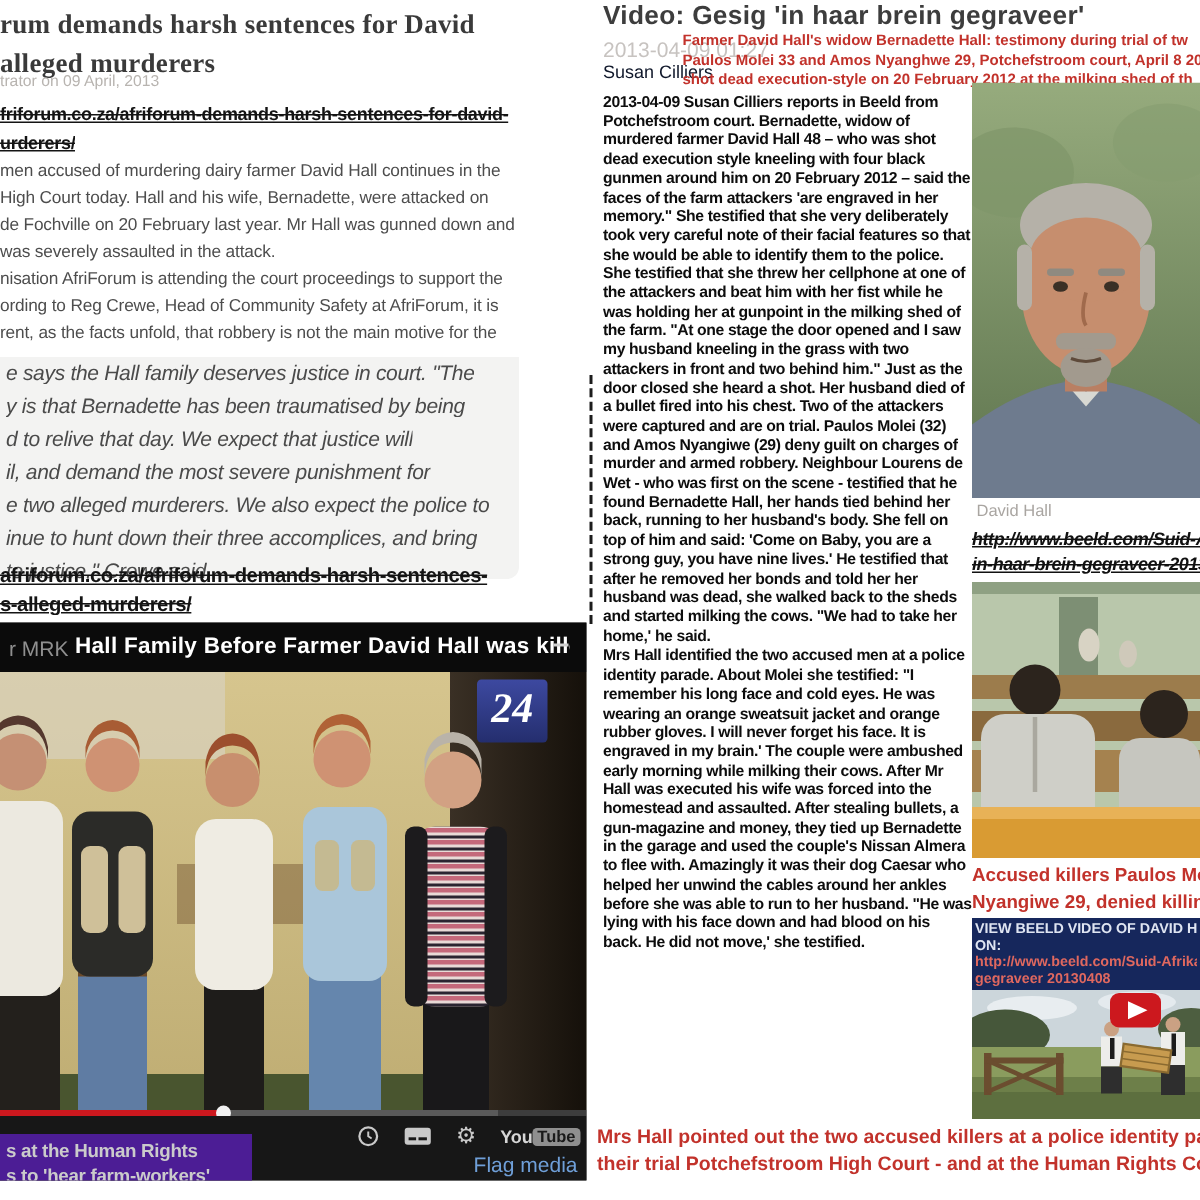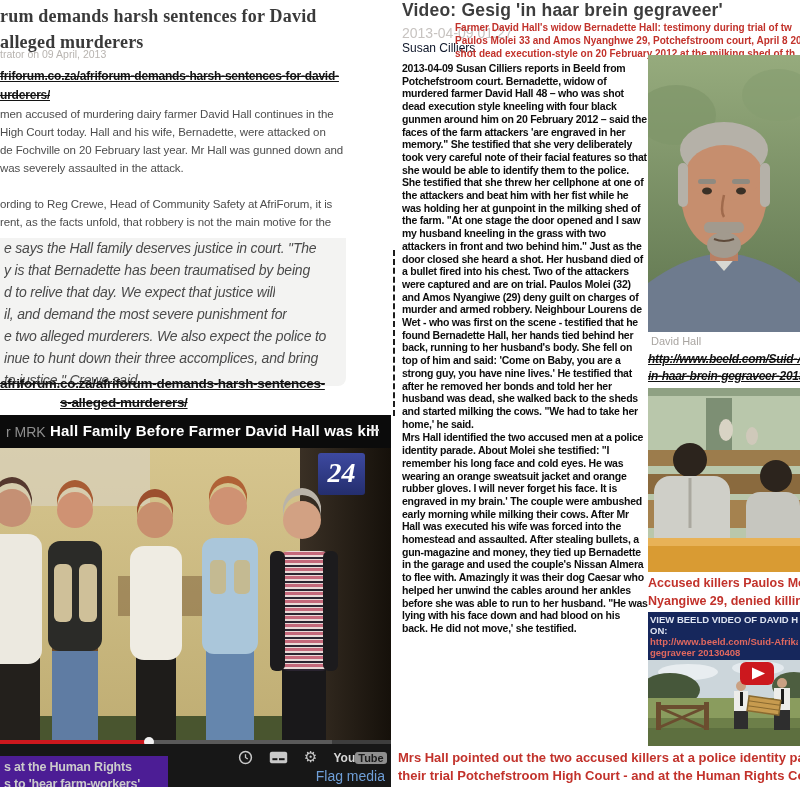--- a/index.html
+++ b/index.html
@@ -19,21 +19,21 @@
   .lh-l2 { left:0; top:30px; }
   .l-byline { left:0; top:48px; font-size:10.5px; color:#b8b4b0; }
   .l-link { font-weight:bold; color:#141414; font-size:12px; text-decoration:line-through underline; letter-spacing:-.2px; }
   .l-link1a { left:0; top:69px; }
   .l-link1b { left:0; top:88px; }
   .l-body-line { left:0; font-size:11.5px; color:#4d4d4d; letter-spacing:-.1px; }
   .l-quote-bg { left:0; top:238px; width:346px; height:148px; background:#f3f3f2; border-radius:0 0 8px 0; }
   .l-quote-line { left:4px; font-size:14px; font-style:italic; color:#4a4a4a; letter-spacing:-.2px; }
   .l-link2 { font-weight:bold; color:#141414; font-size:13.5px; text-decoration:line-through underline; letter-spacing:-.3px; }
   .l-link2a { left:0; top:376px; }
-  .l-link2b { left:16px; top:395px;padding-left:44px; }
+  .l-link2b { left:0; top:395px; }
 
   .dashed-divider { left:393px; top:250px; height:166px; width:0; border-left:3px dashed #1c1c1c; }
 
   
   .player { left:0; top:415px; width:391px; height:372px; background:#0b0b0b; overflow:hidden; }
   .p-titlebar { left:0; top:0; width:391px; height:33px; background:#0b0b0b; }
   .p-watermark { left:6px; top:9px; font-size:14px; color:#8f8f8f; }
   .p-title { left:50px; top:7px; width:330px; text-align:center; font-size:15px; font-weight:bold; color:#ffffff; letter-spacing:.2px; }
   .p-dash { left:369px; top:14px; width:10px; height:2px; background:#cfcfcf; }
   .p-photo { left:0; top:33px; width:391px; height:207px; }
@@ -91,20 +91,21 @@
     <div class="abs lh lh-l1 nowrap">rum demands harsh sentences for David</div>
     <div class="abs lh lh-l2 nowrap">alleged murderers</div>
     <div class="abs l-byline nowrap">trator on 09 April, 2013</div>
     <div class="abs l-link l-link1a nowrap">friforum.co.za/afriforum-demands-harsh-sentences-for-david-</div>
     <div class="abs l-link l-link1b nowrap">urderers/</div>
 
     <div class="abs l-body-line nowrap" style="top:108px">men accused of murdering dairy farmer David Hall continues in the</div>
     <div class="abs l-body-line nowrap" style="top:126px">High Court today. Hall and his wife, Bernadette, were attacked on</div>
     <div class="abs l-body-line nowrap" style="top:144px">de Fochville on 20 February last year. Mr Hall was gunned down and</div>
     <div class="abs l-body-line nowrap" style="top:162px">was severely assaulted in the attack.</div>
+    <div class="abs l-body-line nowrap" style="top:180px">nisation AfriForum is attending the court proceedings to support the</div>
     <div class="abs l-body-line nowrap" style="top:216px">rent, as the facts unfold, that robbery is not the main motive for the</div>
     <div class="abs l-body-line nowrap" style="top:198px">ording to Reg Crewe, Head of Community Safety at AfriForum, it is</div>
 
     <div class="abs l-quote-bg"></div>
     <div class="abs l-quote-line nowrap" style="top:240px">e says the Hall family deserves justice in court. "The</div>
     <div class="abs l-quote-line nowrap" style="top:262px">y is that Bernadette has been traumatised by being</div>
     <div class="abs l-quote-line nowrap" style="top:284px">d to relive that day. We expect that justice will</div>
     <div class="abs l-quote-line nowrap" style="top:306px">il, and demand the most severe punishment for</div>
     <div class="abs l-quote-line nowrap" style="top:328px">e two alleged murderers. We also expect the police to</div>
     <div class="abs l-quote-line nowrap" style="top:350px">inue to hunt down their three accomplices, and bring</div>

